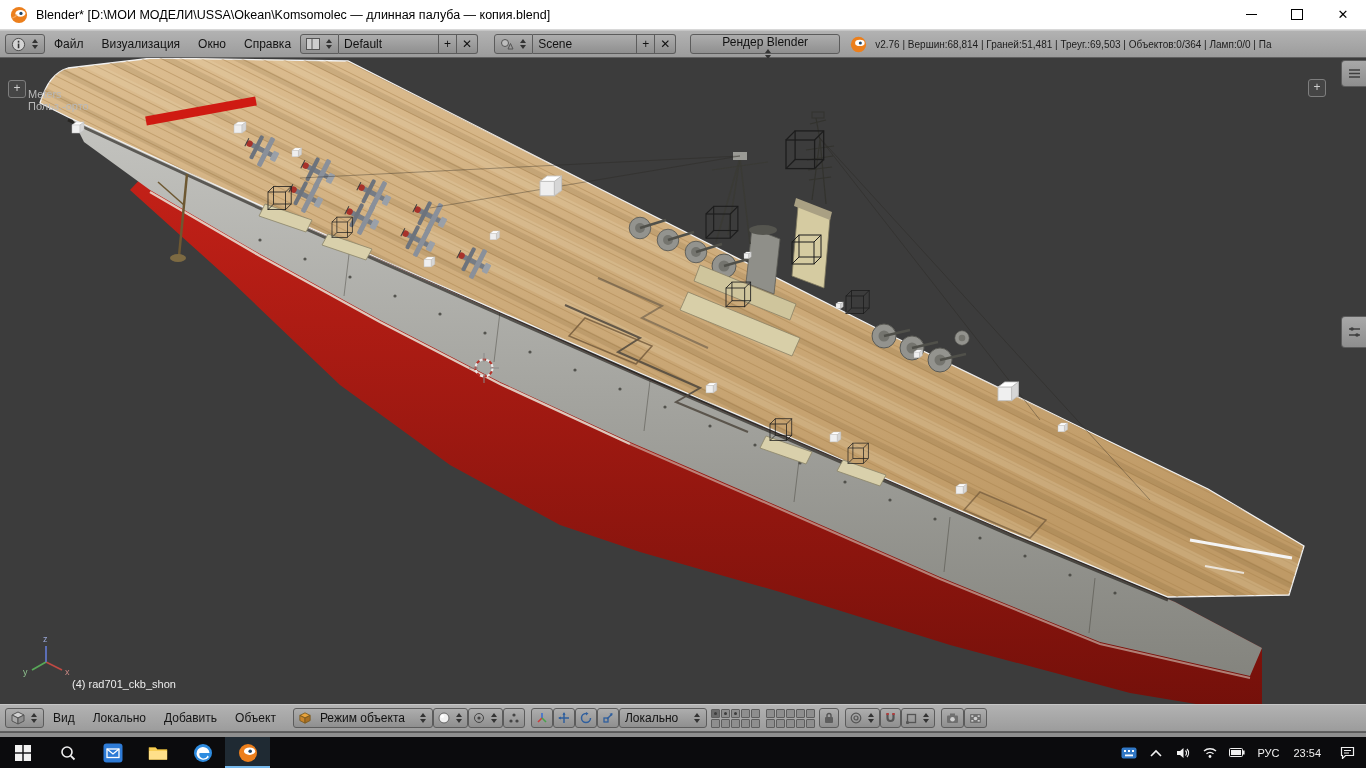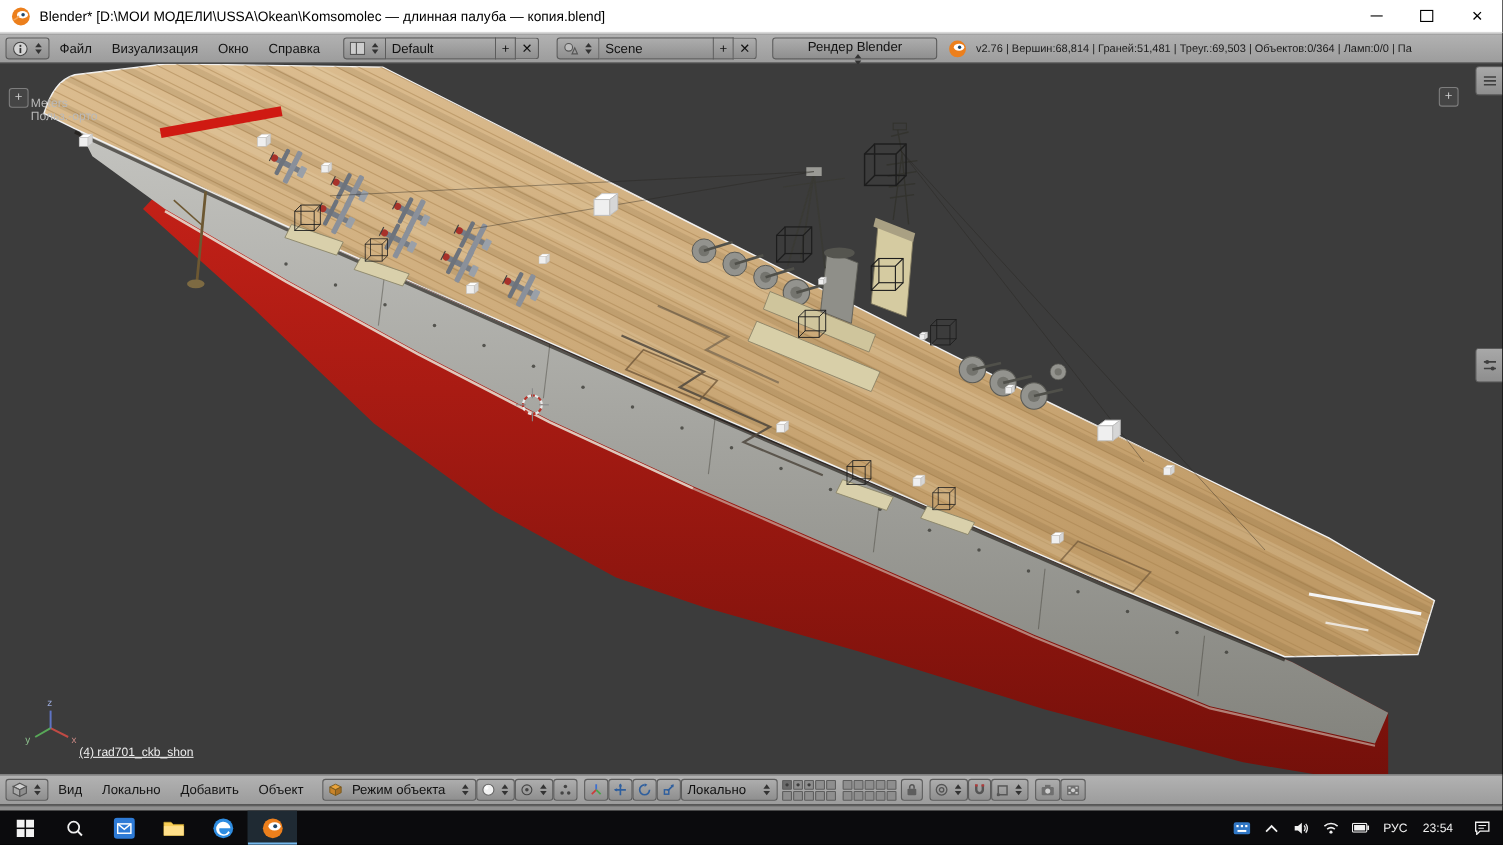--- a/index.html
+++ b/index.html
@@ -31,21 +31,21 @@
   .field-name{justify-content:flex-start;}
   .menu-item{padding:0 9px;}
   .updn{width:8px;display:inline-flex;flex-direction:column;align-items:center;gap:2px;margin-left:5px;}
   .updn i{display:block;width:0;height:0;border-left:3px solid transparent;border-right:3px solid transparent;}
   .updn .up{border-bottom:4px solid #333;}
   .updn .dn{border-top:4px solid #333;}
   .stats{flex:1;overflow:hidden;font-size:10px;color:#1c1c1c;margin-left:8px;}
 
   .viewport{position:absolute;top:58px;left:0;width:1366px;height:646px;background:#3c3c3c;overflow:hidden;}
   .vp-text{position:absolute;font-size:11px;color:#b9b9b9;}
-  .obj-name{position:absolute;left:72px;bottom:14px;font-size:11px;color:#ececec;text-decoration:underline;}
+  .obj-name{position:absolute;left:72px;bottom:14px;font-size:11px;color:#ececec;}
   .corner-plus{position:absolute;width:16px;height:16px;border:1px solid #7e7e7e;border-radius:3px;
     color:#cfcfcf;font-size:12px;line-height:14px;text-align:center;background:rgba(255,255,255,.05);}
   .side-tab{position:absolute;right:0;width:25px;background:linear-gradient(#a8a8a8,#8e8e8e);
     border:1px solid #5c5c5c;border-right:none;border-radius:4px 0 0 4px;display:flex;
     align-items:center;justify-content:center;box-sizing:border-box;}
 
   .strip{position:absolute;top:732px;left:0;width:1366px;height:5px;background:#8f8f8f;border-top:1px solid #5a5a5a;box-sizing:border-box;}
 
   .taskbar{position:absolute;top:737px;left:0;width:1366px;height:31px;background:#0b0b0d;
     display:flex;align-items:stretch;color:#f0f0f0;font-size:11px;}
@@ -96,21 +96,21 @@
     <span class="updn">
         <i class="up"></i>
         <i class="dn"></i>
       </span>
   </span>
   <span class="menu-item">Файл</span>
   <span class="menu-item">Визуализация</span>
   <span class="menu-item">Окно</span>
   <span class="menu-item">Справка</span>
 
-  <span class="seg-group" style="margin-left:12px;text-align:right;">
+  <span class="seg-group" style="text-align:right;">
     <span class="seg">
       <svg width="14" height="12" viewBox="0 0 14 12">
           <rect x="0.5" y="0.5" width="13" height="11" fill="#cdcdcd" stroke="#555"></rect>
           <line x1="6" y1="0.5" x2="6" y2="11.5" stroke="#555"></line>
         </svg>
       <span class="updn">
           <i class="up"></i>
           <i class="dn"></i>
         </span>
     </span>

